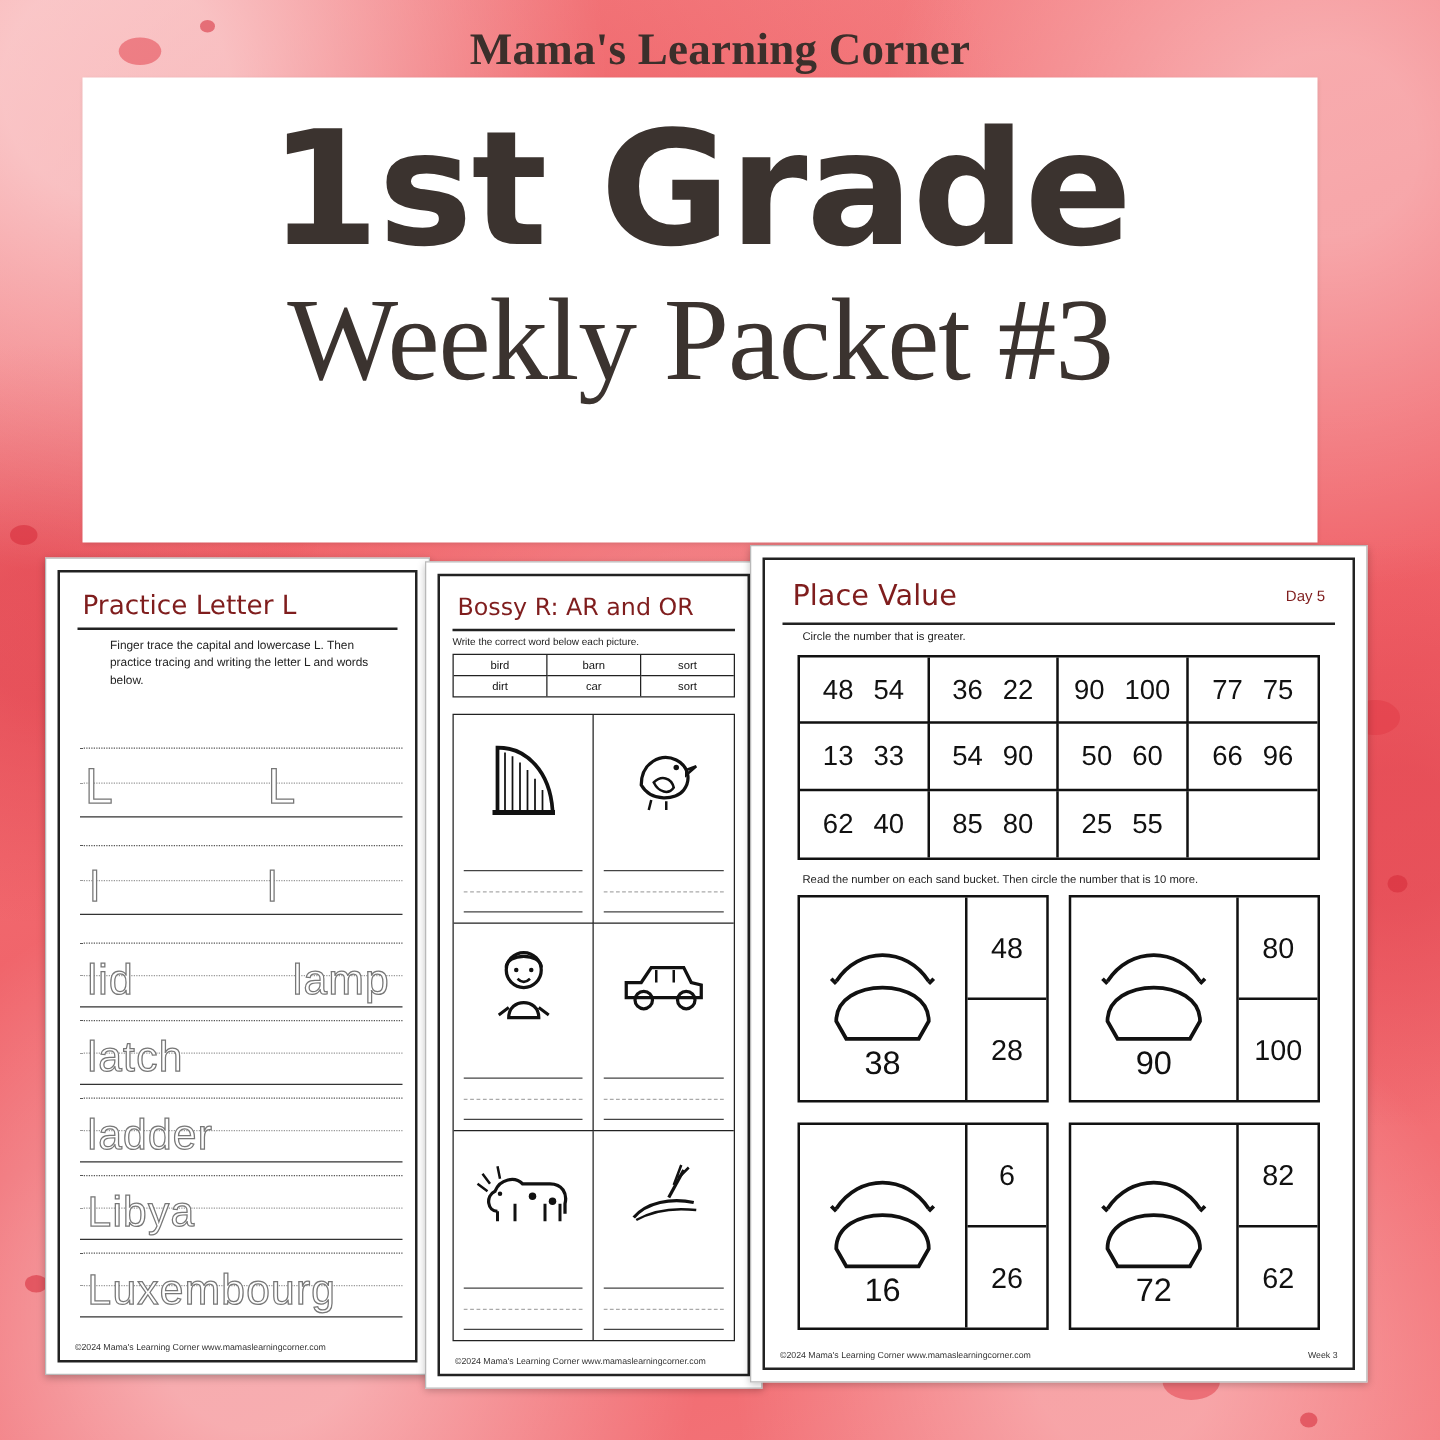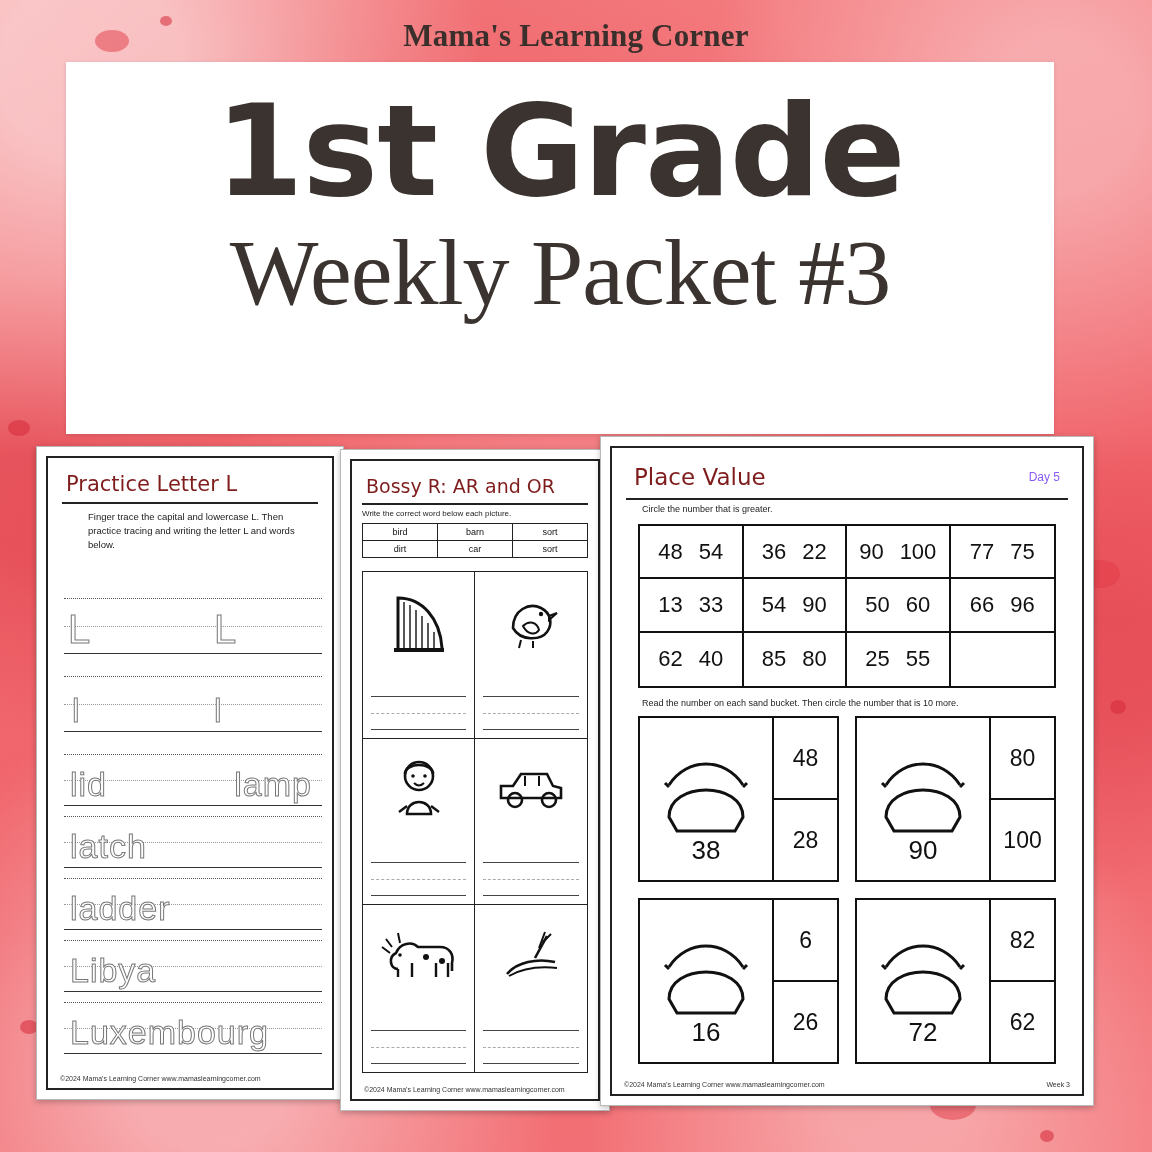--- a/index.html
+++ b/index.html
@@ -22,21 +22,21 @@
       radial-gradient(circle at 97% 58%, rgba(222,60,72,.5) 0 4%, rgba(222,60,72,0) 18%),
       radial-gradient(circle at 30% 20%, rgba(237,90,96,.6) 0 12%, rgba(237,90,96,0) 40%),
       linear-gradient(160deg,#f58a8c 0%,#f26d72 35%,#ef5f66 60%,#f4797d 100%);
   }
   .speck{position:absolute;border-radius:50%;background:rgba(214,42,56,.55);}
   .speck.big{background:rgba(226,58,70,.5);}
   
   #brand{
     position:absolute;top:18px;left:0;right:0;text-align:center;
     font-family:"Liberation Serif", serif;
-    font-weight:bold;font-size:31px;color:#3b2f2b;letter-spacing:.2px;
+    font-weight:bold;font-size:36px;color:#3b2f2b;letter-spacing:.2px;
   }
   
   #title-card{
     position:absolute;left:66px;top:62px;width:988px;height:372px;
     background:#fff;box-shadow:0 1px 4px rgba(0,0,0,.12);
   }
   #title-main{
     text-align:center;font-family:"DejaVu Sans", sans-serif;font-weight:bold;
     font-size:127px;color:#3b332f;letter-spacing:-1px;line-height:1;
     margin-top:26px;
@@ -91,21 +91,21 @@
   #ph-grid .cell{border-right:1.5px solid #222;border-bottom:1.5px solid #222;position:relative;}
   #ph-grid .cell:nth-child(2n){border-right:none;}
   #ph-grid .cell:nth-child(n+5){border-bottom:none;}
   .pic{position:absolute;left:0;right:0;top:6px;height:52%;display:flex;align-items:center;justify-content:center;}
   .wlines{position:absolute;left:8px;right:8px;bottom:8px;height:34px;}
   .wlines .l1{position:absolute;left:0;right:0;top:0;border-top:1px solid #444;}
   .wlines .l2{position:absolute;left:0;right:0;top:50%;border-top:1px dashed #aaa;}
   .wlines .l3{position:absolute;left:0;right:0;bottom:0;border-top:1px solid #444;}
   
   #mt-title{position:absolute;left:22px;top:16px;font-size:23px;}
-  #mt-day{position:absolute;right:22px;top:22px;font-size:12px;color:#8b5cf6;}
+  #mt-day{position:absolute;right:22px;top:22px;font-size:12px;color:#7f1d1d;}
   #mt-rule{position:absolute;left:14px;right:14px;top:50px;height:2px;background:#222;}
   #mt-instr1{position:absolute;left:30px;top:56px;font-size:9px;color:#222;}
   #mt-table{position:absolute;left:26px;right:26px;top:76px;height:160px;border:2px solid #111;display:grid;grid-template-columns:repeat(4,1fr);grid-template-rows:repeat(3,1fr);}
   #mt-table .c{border-right:2px solid #111;border-bottom:2px solid #111;display:flex;align-items:center;justify-content:center;gap:16px;font-family:"Liberation Sans",sans-serif;font-size:22px;color:#111;}
   #mt-table .c:nth-child(4n){border-right:none;}
   #mt-table .c:nth-child(n+9){border-bottom:none;}
   #mt-instr2{position:absolute;left:30px;top:250px;right:26px;font-size:9px;color:#222;}
   #mt-buckets{position:absolute;left:26px;right:26px;top:268px;bottom:30px;display:grid;grid-template-columns:1fr 1fr;grid-template-rows:1fr 1fr;gap:16px;}
   .bset{display:flex;border:2px solid #111;}
   .bpic{flex:2.1;position:relative;display:flex;align-items:center;justify-content:center;border-right:2px solid #111;}

